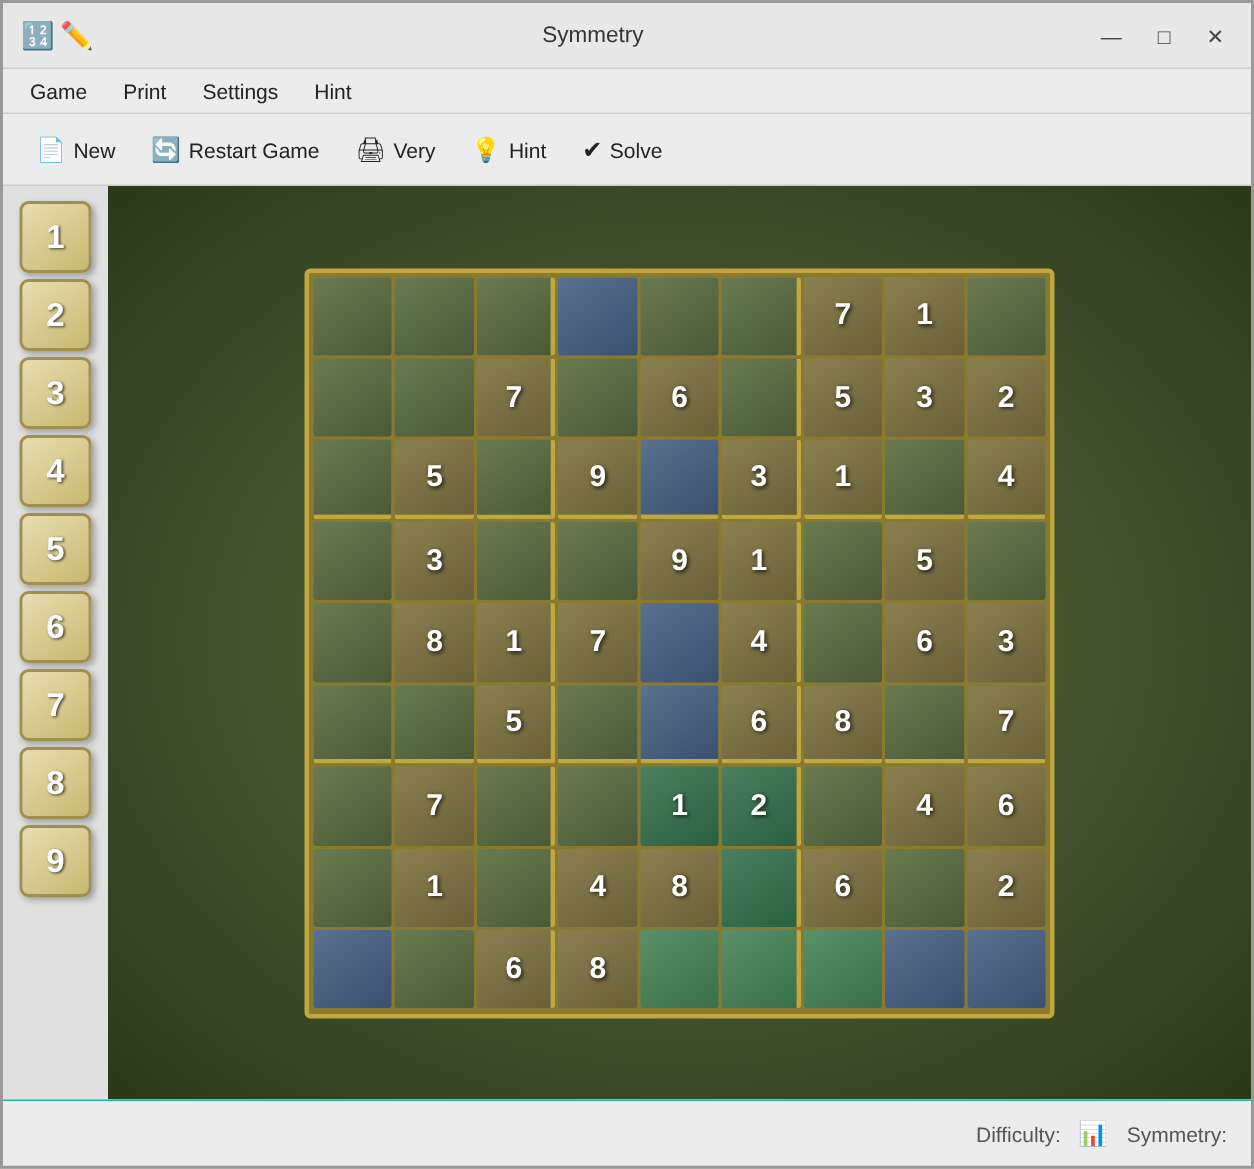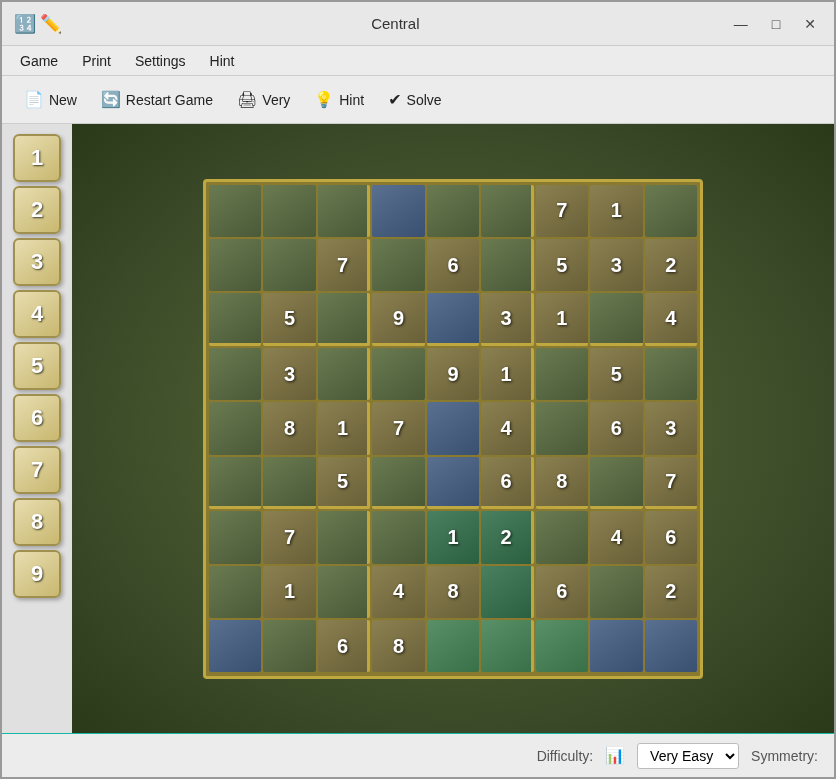--- a/index.html
+++ b/index.html
@@ -197,21 +197,21 @@
 
 <div class="window">
 
   <div class="title-bar">
     <div class="title-bar-left">
       <div class="title-bar-icons">
         <span class="title-bar-icon">🔢</span>
         <span class="title-bar-icon">✏️</span>
       </div>
     </div>
-    <span class="title-text">Central</span>
+    <span class="title-text">Symmetry</span>
     <div class="window-controls">
       <button class="win-btn">—</button>
       <button class="win-btn">□</button>
       <button class="win-btn close">✕</button>
     </div>
   </div>
 
   <div class="menu-bar">
     <div class="menu-item">Game</div>
     <div class="menu-item">Print</div>
@@ -339,22 +339,15 @@
           <div class="sudoku-cell cell-green-light"></div>
           <div class="sudoku-cell cell-blue"></div>
           <div class="sudoku-cell cell-blue"></div>
         </div>
     </div>
   </div>
 
   <div class="status-bar">
     <span class="status-label">Difficulty:</span>
     <span class="difficulty-icon">📊</span>
-    <select class="status-select">
-      <option>Very Easy</option>
-      <option>Easy</option>
-      <option>Medium</option>
-      <option>Hard</option>
-      <option>Expert</option>
-    </select>
     <span class="status-label">Symmetry:</span>
   </div>
 </div>
 
 </body></html>

